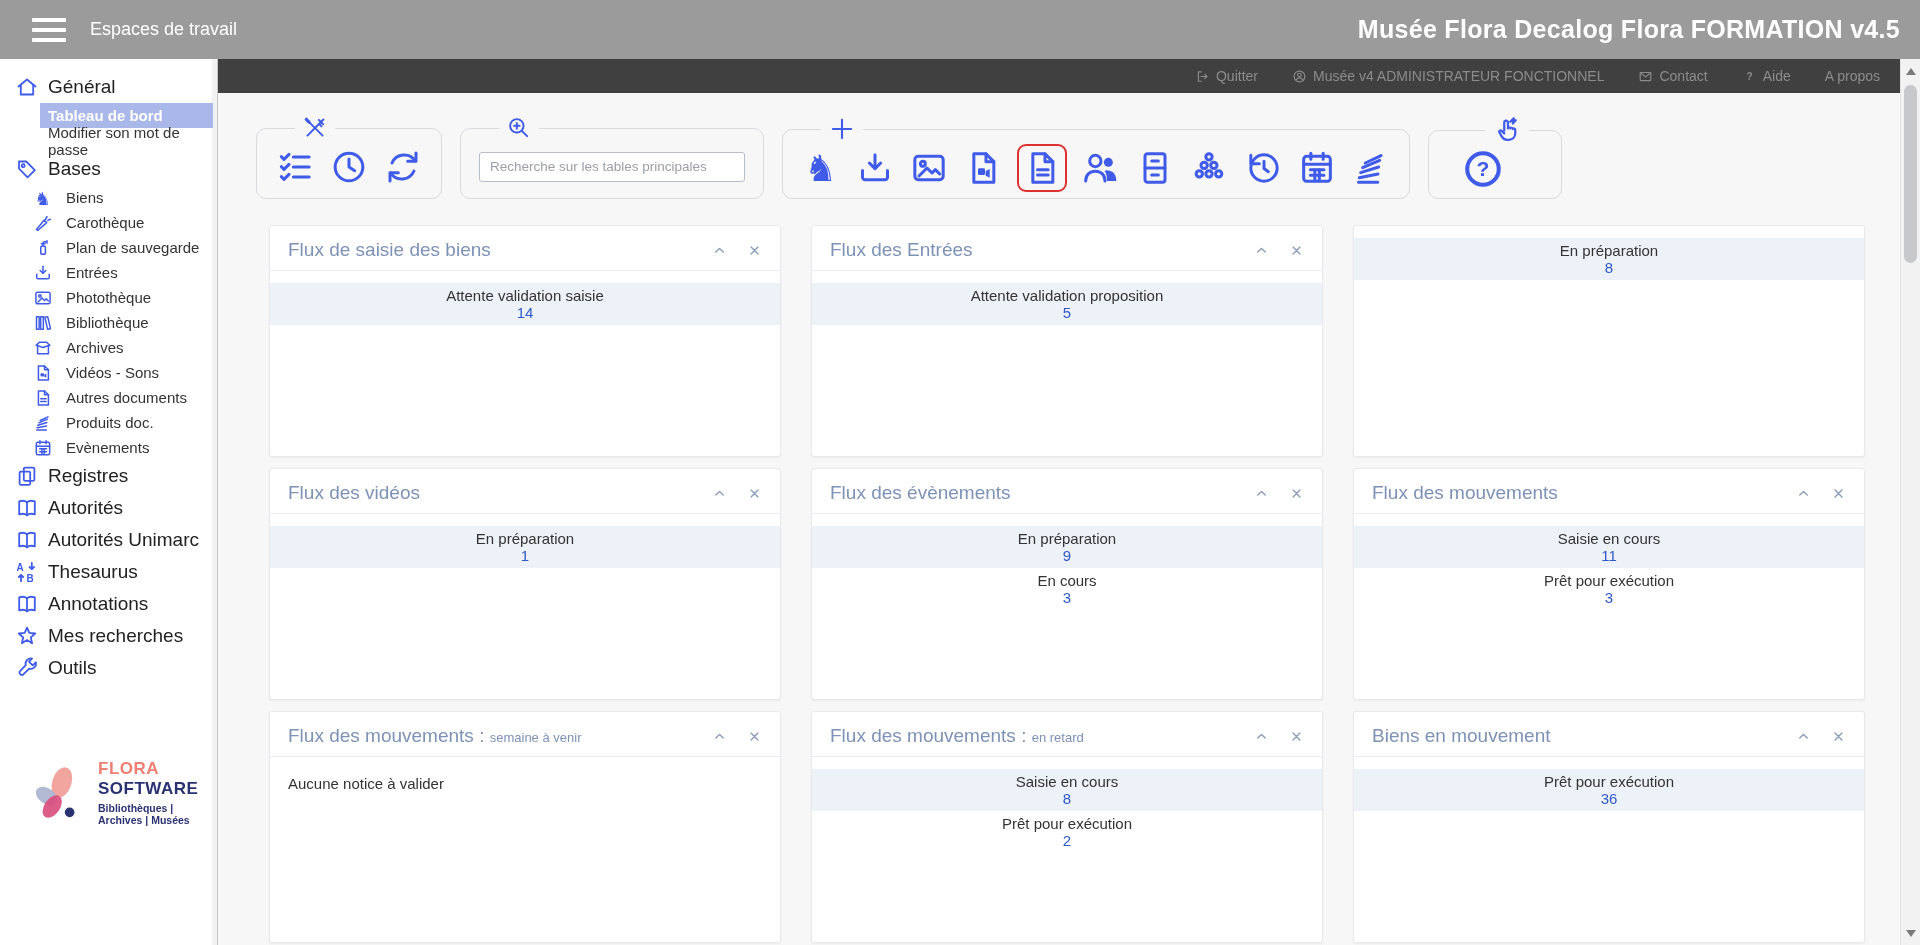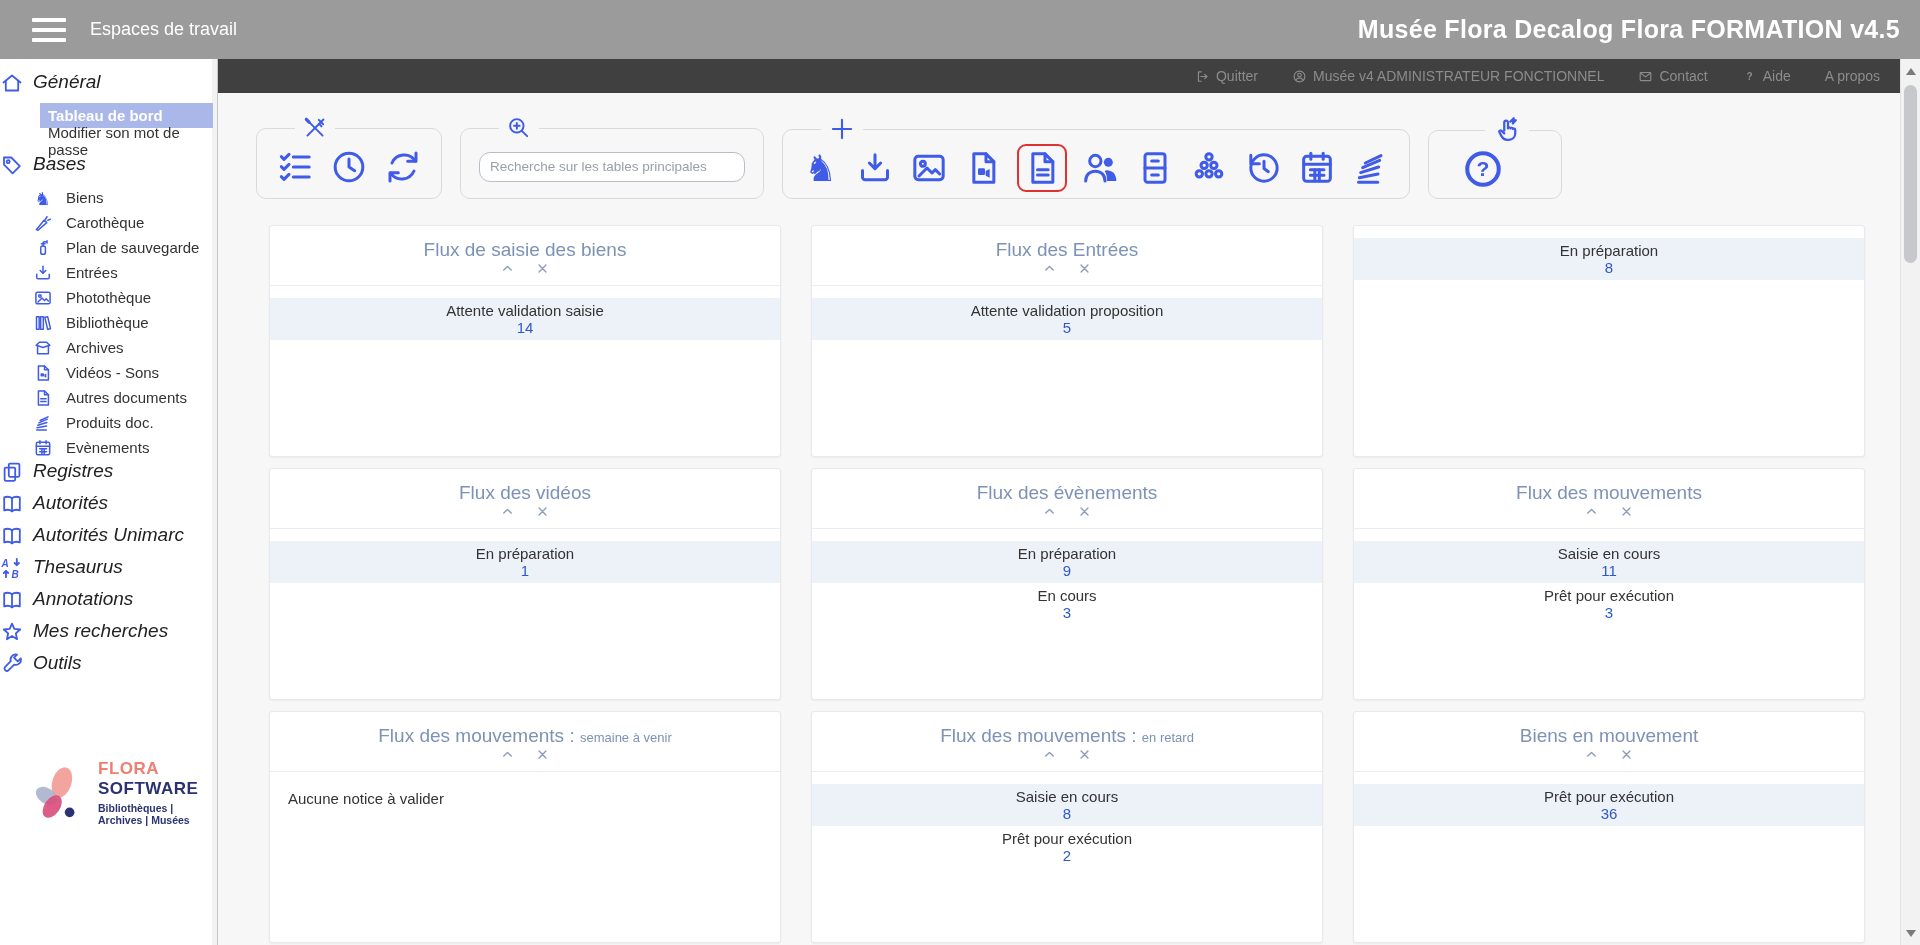--- a/index.html
+++ b/index.html
@@ -16,48 +16,48 @@
   .layout { display:flex; height:886px; }
   .sidebar { width:218px; background:#fff; border-right:1px solid #c6c6c8; box-shadow:inset -5px 0 0 #f2f2f3; padding-top:12px; position:relative; flex:none; }
   .main { flex:1; position:relative; background:#f7f7f8; }
 
   
   .menubar { height:34px; background:#404040; display:flex; align-items:center; justify-content:flex-end; padding-right:40px; }
   .menu-item { display:inline-flex; align-items:center; margin-left:34px; color:#8c8c8c; font-size:14px; cursor:pointer; }
   .menu-item .icon { display:inline-flex; margin-right:6px; color:#8c8c8c; }
 
   
-  .side-section { display:flex; align-items:flex-start; height:32px; cursor:pointer; color:#222;font-style:italic; }
+  .side-section { display:flex; align-items:center; height:32px; padding-left:15px; cursor:pointer; color:#222; }
   .side-section .icon { color:#3f5be8; display:inline-flex; margin-right:9px; }
   .side-section .slabel { font-size:19px; }
   .side-sub { display:flex; align-items:center; height:25px; margin-left:40px; margin-right:4px; padding:0 8px; font-size:15px; color:#333; cursor:pointer; }
   .side-sub.with-icon { margin-left:33px; padding-left:0; }
   .side-sub .icon { color:#3f5be8; display:inline-flex; margin-right:13px; }
   .side-sub.sel { background:#a9b7e9; color:#fff; font-weight:bold; margin-right:4px; }
   .side-logo { position:absolute; left:0; right:6px; top:700px; display:flex; align-items:center; padding-left:30px; }
   .logo-text { margin-left:10px; }
   .logo-brand { font-size:17px; font-weight:bold; letter-spacing:.5px; }
   .logo-brand .b1 { color:#ee7f72; }
   .logo-brand .b2 { color:#2b3272; }
   .logo-tag { font-size:10.5px; font-weight:bold; color:#2b3272; margin-top:3px; }
 
   
   .toolbar { display:flex; align-items:flex-start; gap:18px; padding:22px 0 0 38px; }
   .tgroup { border:1px solid #d8dade; border-radius:10px; height:84px; padding:2px 18px 8px; background:transparent; }
   .tgroup legend { padding:0 7px; margin-left:20px; color:#3f5be8; line-height:0; }
   .tbtns { display:flex; align-items:center; gap:14px; height:100%; }
   .tbtn { display:inline-flex; align-items:center; justify-content:center; color:#3f5be8; cursor:pointer; }
   .tbtn.hl { border:2px solid #e03131; border-radius:9px; padding:2px 3px; }
-  .search-input { width:266px; height:30px; border:1px solid #b9bec9; border-radius:11px; font-size:13.5px; padding:0 10px; color:#333; background:#fff; font-family:"Liberation Sans",sans-serif; }
+  .search-input { width:266px; height:30px; border:1px solid #b9bec9; border-radius:3px; font-size:13.5px; padding:0 10px; color:#333; background:#fff; font-family:"Liberation Sans",sans-serif; }
   .search-input::placeholder { color:#9aa0a8; }
 
   
   .widgets { display:grid; grid-template-columns:repeat(3,512px); grid-auto-rows:232px; column-gap:30px; row-gap:11px; margin:26px 0 0 51px; }
   .card { background:#fff; border:1px solid #e9e9ed; border-radius:3px; box-shadow:0 1px 2px rgba(0,0,0,.05); overflow:hidden; }
-  .card-head { display:flex; align-items:center; justify-content:space-between; padding:13px 18px 9px; border-bottom:1px solid #e9edf3;flex-direction:column; }
+  .card-head { display:flex; align-items:center; justify-content:space-between; padding:13px 18px 9px; border-bottom:1px solid #e9edf3; }
   .card-title { color:#7d92b5; font-size:19px; }
   .card-subtitle { font-size:13px; }
   .card-actions { display:flex; align-items:center; gap:20px; color:#8a9cb8; }
   .card-actions .icon { display:inline-flex; cursor:pointer; }
   .card-body { padding-top:12px; }
   .wrow { display:flex; align-items:center; justify-content:space-between; padding:4px 18px; font-size:15px; color:#333; cursor:pointer;flex-direction:column; }
   .wrow.odd { background:#edf1f8; }
   .wcount { color:#2e59c9; }
   .wempty { padding:6px 18px; font-size:15px; color:#333; }
 

